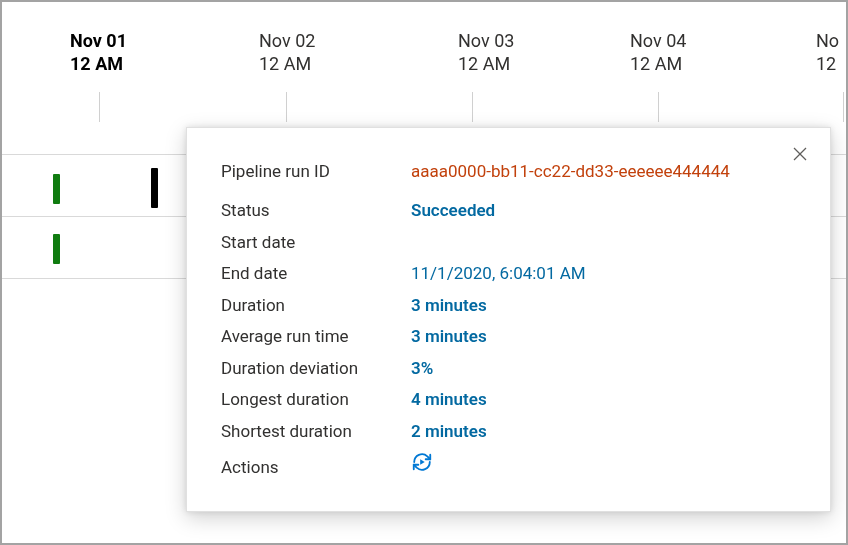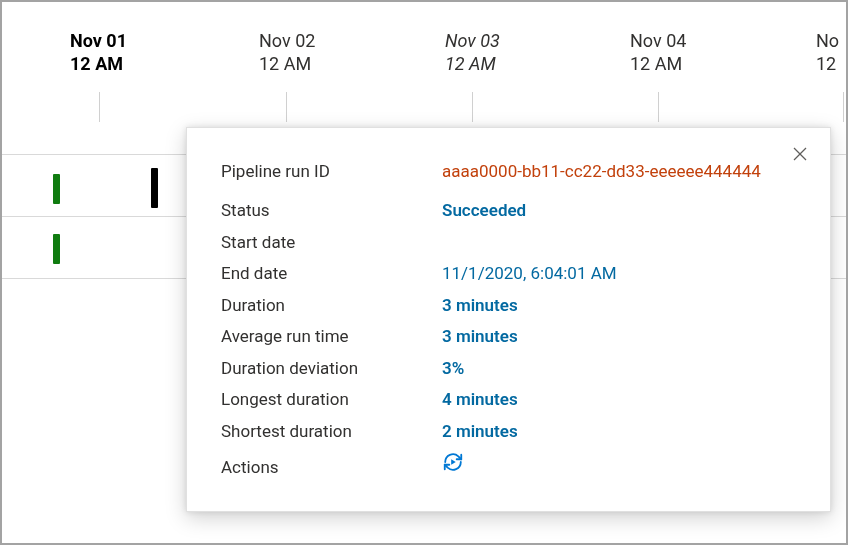--- a/index.html
+++ b/index.html
@@ -103,21 +103,20 @@
       align-items: center;
       justify-content: center;
     }
     .close-btn svg {
       width: 18px;
       height: 18px;
     }
     .row {
       display: flex;
       align-items: baseline;
-      gap: 31px;
     }
     .row .label {
       width: 190px;
       flex-shrink: 0;
       color: #323130;
       font-weight: 400;
     }
     .row .value {
       color: #0369a1;
     }
@@ -149,21 +148,21 @@
 
   <div class="timeline-header">
       <div class="date-label bold" style="left: 68px;">
         <span class="date-line">Nov 01</span>
         <span class="date-line">12 AM</span>
       </div>
       <div class="date-label" style="left: 257px;">
         <span class="date-line">Nov 02</span>
         <span class="date-line">12 AM</span>
       </div>
-      <div class="date-label" style="left: 443px; font-style: italic;">
+      <div class="date-label" style="left: 456px;">
         <span class="date-line">Nov 03</span>
         <span class="date-line">12 AM</span>
       </div>
       <div class="date-label" style="left: 628px;">
         <span class="date-line">Nov 04</span>
         <span class="date-line">12 AM</span>
       </div>
       <div class="date-label" style="left: 814px;">
         <span class="date-line">No</span>
         <span class="date-line">12</span>

